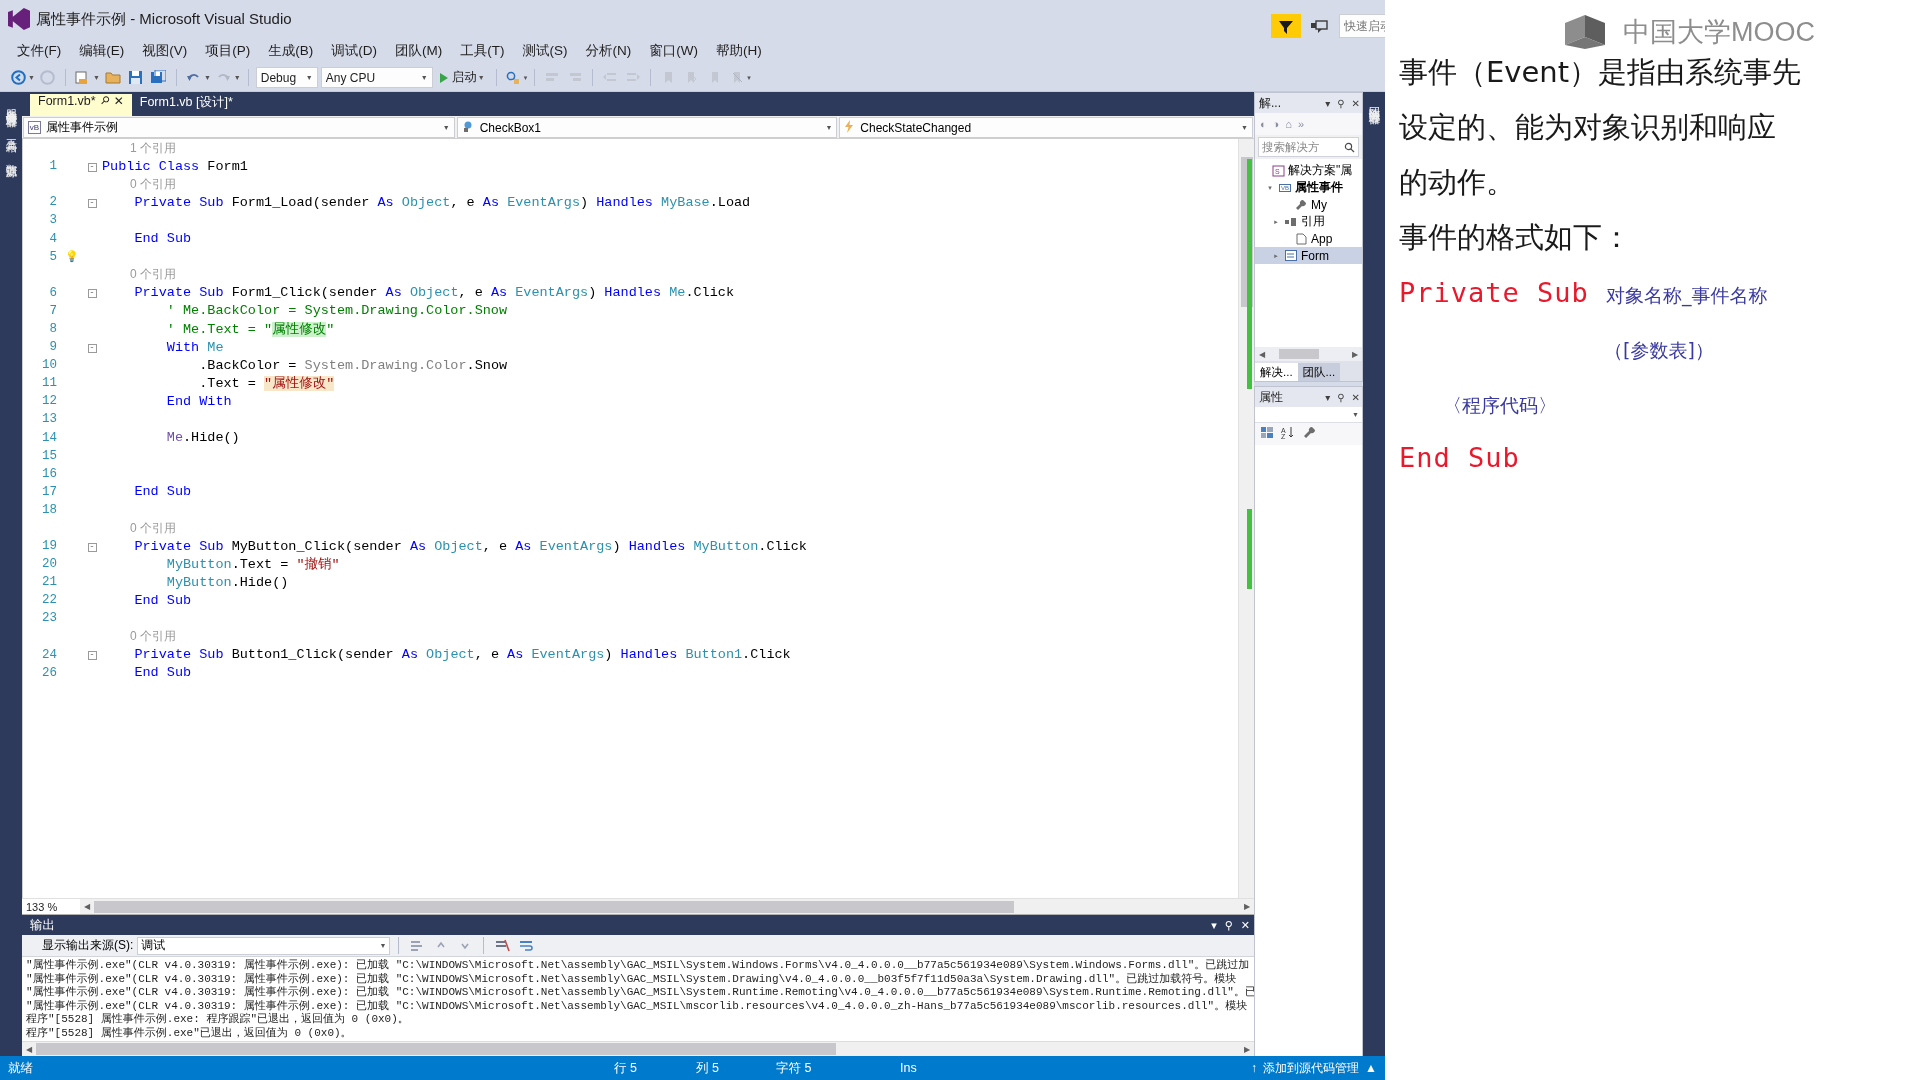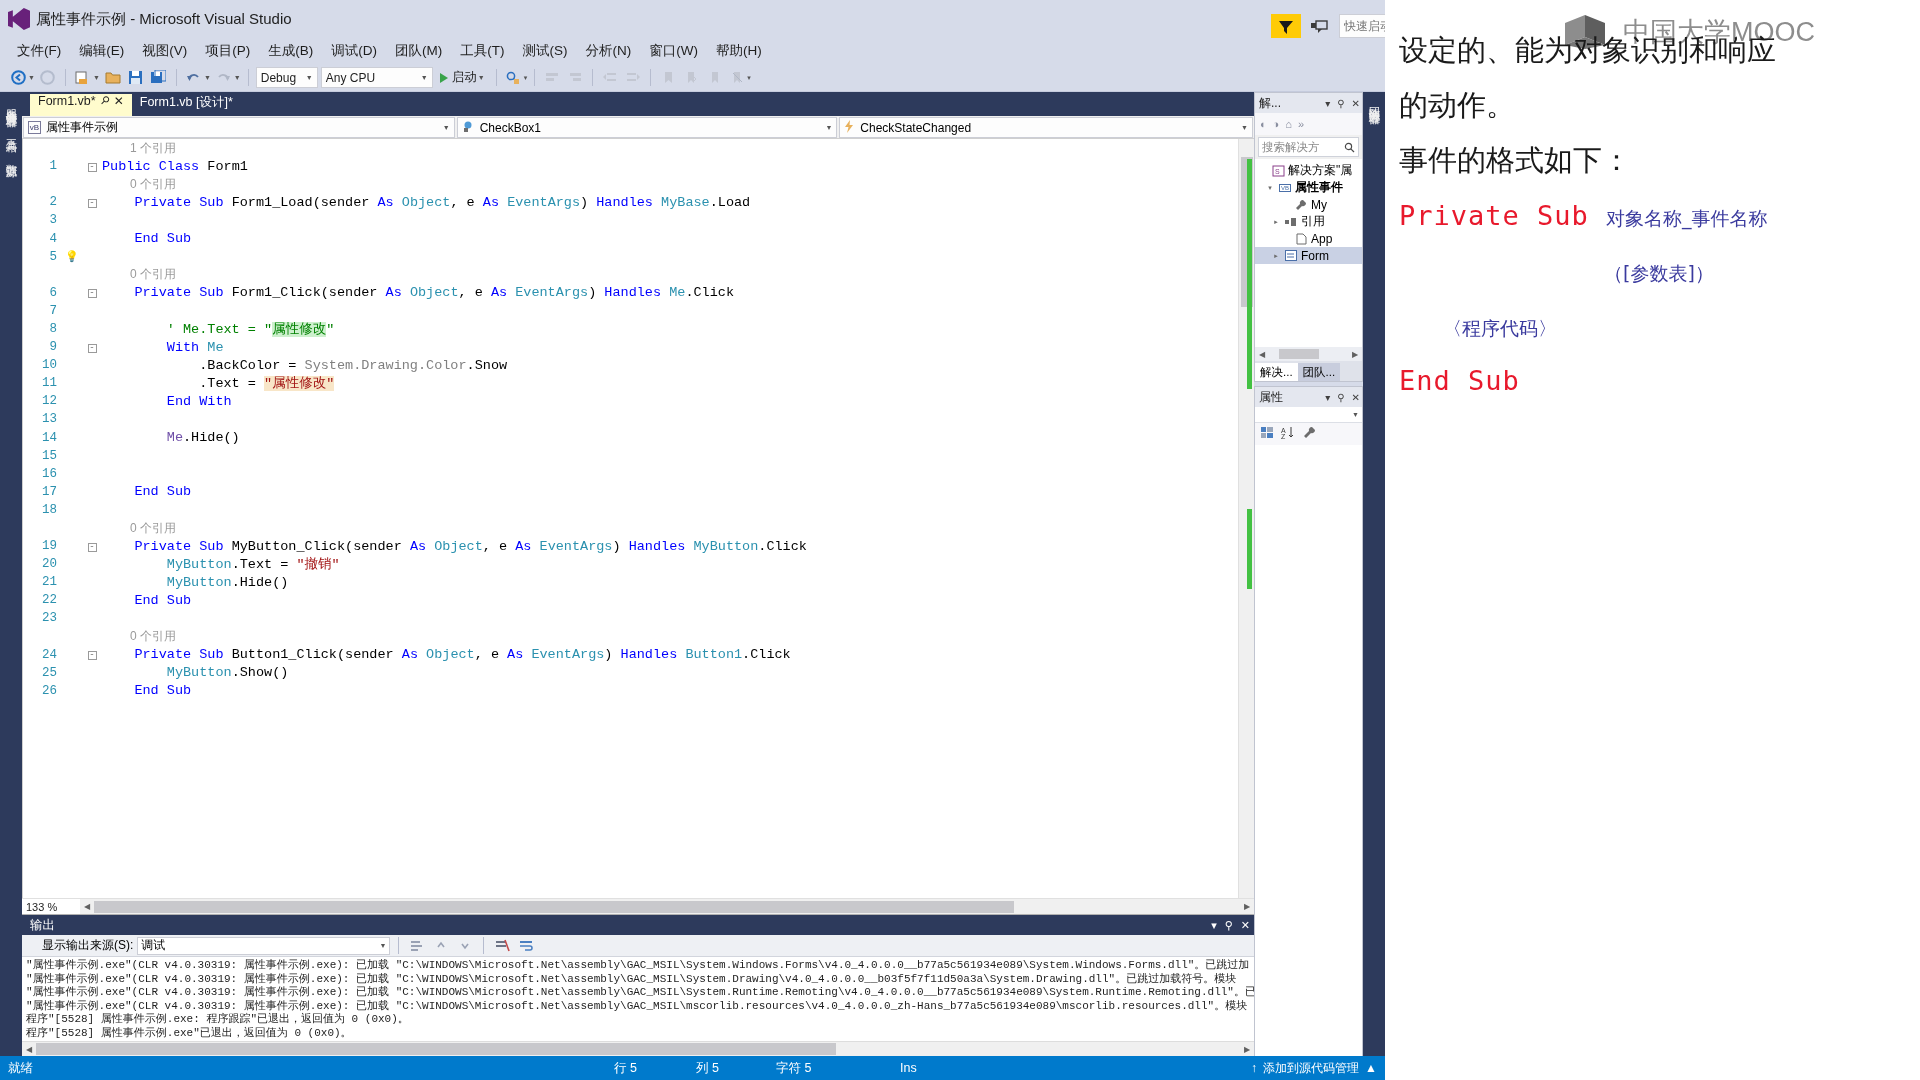--- a/index.html
+++ b/index.html
@@ -474,41 +474,40 @@
           <div class="code-scroll" id="codeSurface">
               <div class="code-line"><span class="ln"></span><span class="bulb"></span><span class="chbar "></span><span class="fold"></span><span class="ctext refline">1 个引用</span></div>
               <div class="code-line"><span class="ln">1</span><span class="bulb"></span><span class="chbar "></span><span class="fold"><span>-</span></span><span class="ctext"><span class="kw">Public</span> <span class="kw">Class</span> Form1</span></div>
               <div class="code-line"><span class="ln"></span><span class="bulb"></span><span class="chbar "></span><span class="fold"></span><span class="ctext refline">0 个引用</span></div>
               <div class="code-line"><span class="ln">2</span><span class="bulb"></span><span class="chbar "></span><span class="fold"><span>-</span></span><span class="ctext">    <span class="kw">Private</span> <span class="kw">Sub</span> Form1_Load(sender <span class="kw">As</span> <span class="ty">Object</span>, e <span class="kw">As</span> <span class="ty">EventArgs</span>) <span class="kw">Handles</span> <span class="ty">MyBase</span>.Load</span></div>
               <div class="code-line"><span class="ln">3</span><span class="bulb"></span><span class="chbar green"></span><span class="fold"></span><span class="ctext"></span></div>
               <div class="code-line"><span class="ln">4</span><span class="bulb"></span><span class="chbar green"></span><span class="fold"></span><span class="ctext">    <span class="kw">End</span> <span class="kw">Sub</span></span></div>
               <div class="code-line"><span class="ln">5</span><span class="bulb">💡</span><span class="chbar green"></span><span class="fold"></span><span class="ctext"></span></div>
               <div class="code-line"><span class="ln"></span><span class="bulb"></span><span class="chbar green"></span><span class="fold"></span><span class="ctext refline">0 个引用</span></div>
               <div class="code-line"><span class="ln">6</span><span class="bulb"></span><span class="chbar green"></span><span class="fold"><span>-</span></span><span class="ctext">    <span class="kw">Private</span> <span class="kw">Sub</span> Form1_Click(sender <span class="kw">As</span> <span class="ty">Object</span>, e <span class="kw">As</span> <span class="ty">EventArgs</span>) <span class="kw">Handles</span> <span class="ty">Me</span>.Click</span></div>
-              <div class="code-line"><span class="ln">7</span><span class="bulb"></span><span class="chbar green"></span><span class="fold"></span></div>
+              <div class="code-line"><span class="ln">7</span><span class="bulb"></span><span class="chbar green"></span><span class="fold"></span><span class="ctext"><span class="cmt">        ' Me.BackColor = System.Drawing.Color.Snow</span></span></div>
               <div class="code-line"><span class="ln">8</span><span class="bulb"></span><span class="chbar green"></span><span class="fold"></span><span class="ctext"><span class="cmt">        ' Me.Text = "<span class="hl-green">属性修改</span>"</span></span></div>
               <div class="code-line"><span class="ln">9</span><span class="bulb"></span><span class="chbar green"></span><span class="fold"><span>-</span></span><span class="ctext">        <span class="kw">With</span> <span class="ty">Me</span></span></div>
               <div class="code-line"><span class="ln">10</span><span class="bulb"></span><span class="chbar green"></span><span class="fold"></span><span class="ctext">            .BackColor = <span class="gray">System.Drawing.Color</span>.Snow</span></div>
               <div class="code-line"><span class="ln">11</span><span class="bulb"></span><span class="chbar green"></span><span class="fold"></span><span class="ctext">            .Text = <span class="str hl-tan">"属性修改"</span></span></div>
               <div class="code-line"><span class="ln">12</span><span class="bulb"></span><span class="chbar green"></span><span class="fold"></span><span class="ctext">        <span class="kw">End</span> <span class="kw">With</span></span></div>
               <div class="code-line"><span class="ln">13</span><span class="bulb"></span><span class="chbar green"></span><span class="fold"></span><span class="ctext"></span></div>
               <div class="code-line"><span class="ln">14</span><span class="bulb"></span><span class="chbar green"></span><span class="fold"></span><span class="ctext">        <span class="vio">Me</span>.Hide()</span></div>
               <div class="code-line"><span class="ln">15</span><span class="bulb"></span><span class="chbar green"></span><span class="fold"></span><span class="ctext"></span></div>
               <div class="code-line"><span class="ln">16</span><span class="bulb"></span><span class="chbar green"></span><span class="fold"></span><span class="ctext"></span></div>
               <div class="code-line"><span class="ln">17</span><span class="bulb"></span><span class="chbar green"></span><span class="fold"></span><span class="ctext">    <span class="kw">End</span> <span class="kw">Sub</span></span></div>
               <div class="code-line"><span class="ln">18</span><span class="bulb"></span><span class="chbar green"></span><span class="fold"></span><span class="ctext"></span></div>
               <div class="code-line"><span class="ln"></span><span class="bulb"></span><span class="chbar green"></span><span class="fold"></span><span class="ctext refline">0 个引用</span></div>
               <div class="code-line"><span class="ln">19</span><span class="bulb"></span><span class="chbar green"></span><span class="fold"><span>-</span></span><span class="ctext">    <span class="kw">Private</span> <span class="kw">Sub</span> MyButton_Click(sender <span class="kw">As</span> <span class="ty">Object</span>, e <span class="kw">As</span> <span class="ty">EventArgs</span>) <span class="kw">Handles</span> <span class="ty">MyButton</span>.Click</span></div>
               <div class="code-line"><span class="ln">20</span><span class="bulb"></span><span class="chbar green"></span><span class="fold"></span><span class="ctext">        <span class="ty">MyButton</span>.Text = <span class="str">"撤销"</span></span></div>
               <div class="code-line"><span class="ln">21</span><span class="bulb"></span><span class="chbar green"></span><span class="fold"></span><span class="ctext">        <span class="ty">MyButton</span>.Hide()</span></div>
               <div class="code-line"><span class="ln">22</span><span class="bulb"></span><span class="chbar green"></span><span class="fold"></span><span class="ctext">    <span class="kw">End</span> <span class="kw">Sub</span></span></div>
               <div class="code-line"><span class="ln">23</span><span class="bulb"></span><span class="chbar green"></span><span class="fold"></span><span class="ctext"></span></div>
               <div class="code-line"><span class="ln"></span><span class="bulb"></span><span class="chbar green"></span><span class="fold"></span><span class="ctext refline">0 个引用</span></div>
               <div class="code-line"><span class="ln">24</span><span class="bulb"></span><span class="chbar green"></span><span class="fold"><span>-</span></span><span class="ctext">    <span class="kw">Private</span> <span class="kw">Sub</span> Button1_Click(sender <span class="kw">As</span> <span class="ty">Object</span>, e <span class="kw">As</span> <span class="ty">EventArgs</span>) <span class="kw">Handles</span> <span class="ty">Button1</span>.Click</span></div>
-              <div class="code-line"><span class="ln">25</span><span class="bulb"></span><span class="chbar green"></span><span class="fold"></span><span class="ctext">        <span class="ty">MyButton</span>.Show()</span></div>
               <div class="code-line"><span class="ln">26</span><span class="bulb"></span><span class="chbar green"></span><span class="fold"></span><span class="ctext">    <span class="kw">End</span> <span class="kw">Sub</span></span></div>
             </div>
           <div class="v-scroll">
             <div class="v-thumb" style="top:18px;height:150px;"></div>
             <div class="v-mark" style="top:20px;height:230px;"></div>
             <div class="v-mark" style="top:370px;height:80px;"></div>
           </div>
         </div>
 
         <div class="h-scrollrow">
@@ -749,20 +748,21 @@
         <svg width="52" height="34" viewBox="0 0 52 34">
           <polygon points="0,8 20,0 20,22 0,30" fill="#8d8d8d"></polygon>
           <polygon points="20,0 40,8 40,30 20,22" fill="#5e5e5e"></polygon>
           <polygon points="20,22 40,30 20,34 0,30" fill="#767676"></polygon>
         </svg>
       </span>
       <span class="mooc-text">中国大学MOOC</span>
     </div>
 
     <div class="tbody">
+      <div class="tline" style="margin-top:22px;">事件（Event）是指由系统事先</div>
       <div class="tline">设定的、能为对象识别和响应</div>
       <div class="tline">的动作。</div>
       <div class="tline">事件的格式如下：</div>
 
       <div class="tline" style="margin-top:10px;">
         <span class="code-red">Private Sub </span><span class="code-blue">对象名称_事件名称</span>
       </div>
       <div class="tline" style="text-align:center;">
         <span class="code-blue">（[参数表]）</span>
       </div>

